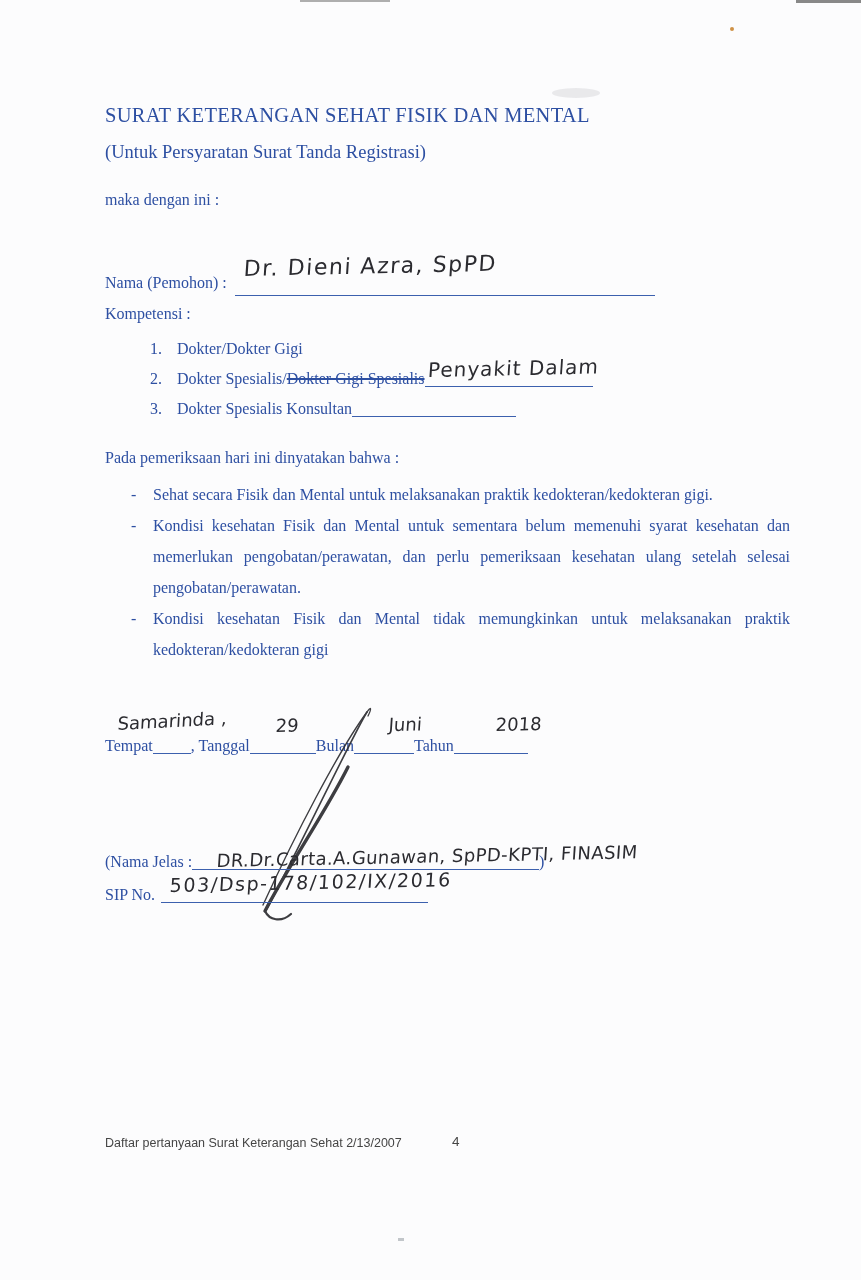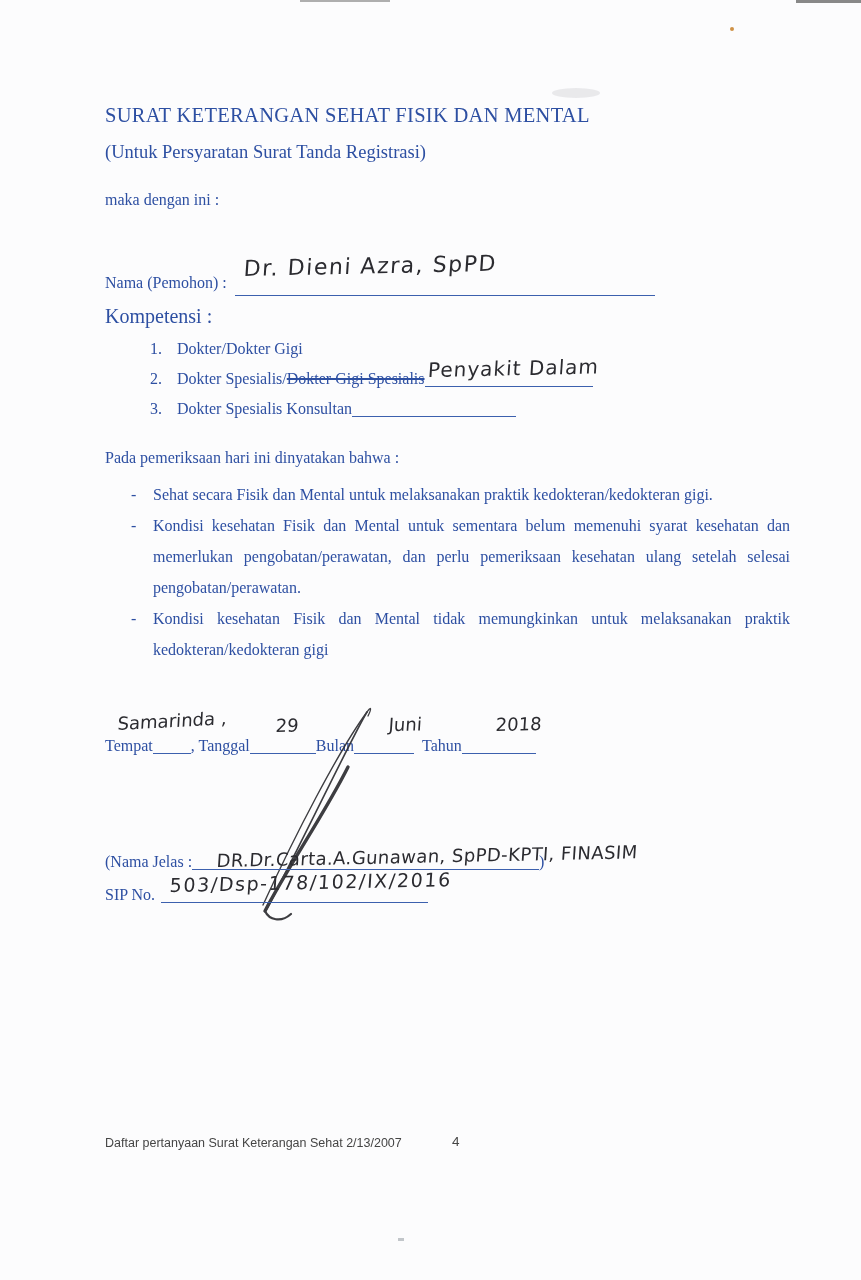--- a/index.html
+++ b/index.html
@@ -17,37 +17,37 @@
     overflow:hidden;font-family:"Liberation Serif",serif;color:var(--blue);
   }
   
   .title-block{position:absolute;left:105px;top:104px;width:688px;text-align:left;}
   .doc-title{font-size:20.5px;letter-spacing:.3px;}
   .doc-subtitle{font-size:18.5px;margin-top:15px;}
   .intro{position:absolute;left:105px;top:183px;width:688px;font-size:16px;line-height:34px;}
   .jline{text-align:justify;text-align-last:justify;}
   .nama-line{position:absolute;left:105px;top:274px;width:688px;height:32px;font-size:16px;}
   .nama-underline{position:absolute;left:130px;top:21px;width:420px;border-bottom:1.6px solid var(--ul);}
-  .komp-label{position:absolute;left:105px;top:305px;font-size:20px;}
+  .komp-label{position:absolute;left:105px;top:305px;font-size:16px;}
   .komp-list{position:absolute;left:150px;top:334px;font-size:16px;}
   .komp-item{display:flex;line-height:30px;}
   .komp-num{width:27px;flex:0 0 27px;}
   .struck{text-decoration:line-through;text-decoration-thickness:1.5px;}
   .ul{display:inline-block;border-bottom:1.6px solid var(--ul);vertical-align:-3px;}
   .ul-rel{position:relative;}
   .exam{position:absolute;left:105px;top:446px;width:688px;font-size:16px;}
   .exam-heading{line-height:24px;}
   .exam-list{margin-top:9px;}
   .exam-item{display:flex;}
   .exam-bullet{flex:0 0 48px;padding-left:26px;line-height:31px;}
   .exam-text{width:637px;line-height:31px;}
   .tempat-line{position:absolute;left:105px;top:737px;width:688px;height:34px;font-size:16px;}
   .njelas-line{position:absolute;left:105px;top:853px;width:688px;height:30px;font-size:16px;}
   .sip-line{position:absolute;left:105px;top:886px;width:688px;height:34px;font-size:16px;}
-  .mL8{margin-left:8px;font-family:Liberation Serif, serif;}
+  .mL8{font-family:Liberation Serif, serif;}
   
   .hw{
     font-family:"DejaVu Sans",sans-serif;color:var(--ink);
     display:inline-block;transform:skewX(-5deg) rotate(-1.2deg);
     transform-origin:left bottom;white-space:nowrap;
   }
   .hw-name{position:absolute;left:138px;top:-18px;font-size:22px;letter-spacing:1.5px;}
   .hw-specialty{position:absolute;left:2px;bottom:1px;font-size:20px;letter-spacing:1px;}
   .hw-place{position:absolute;left:12px;top:-24px;font-size:18px;transform:skewX(-6deg) rotate(-3deg);}
   .hw-day{position:absolute;left:170px;top:-22px;font-size:18px;}

